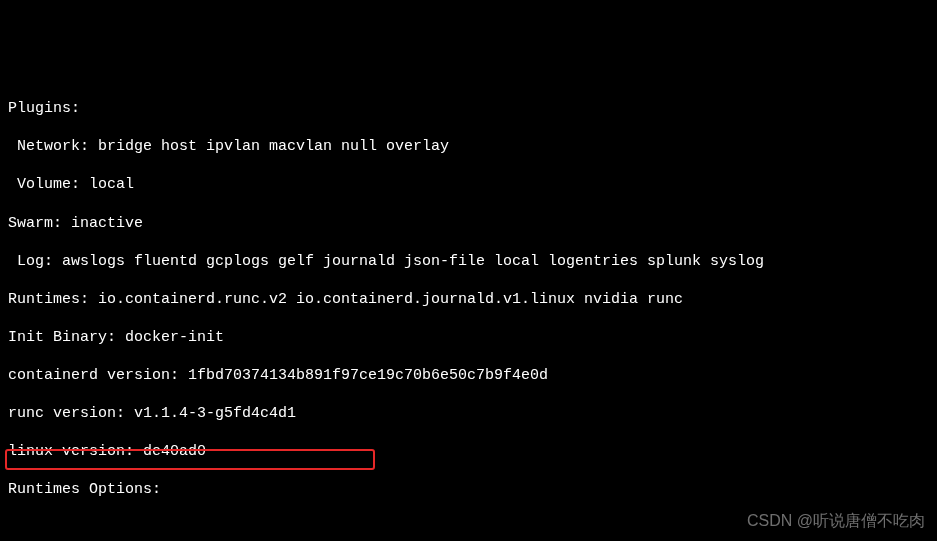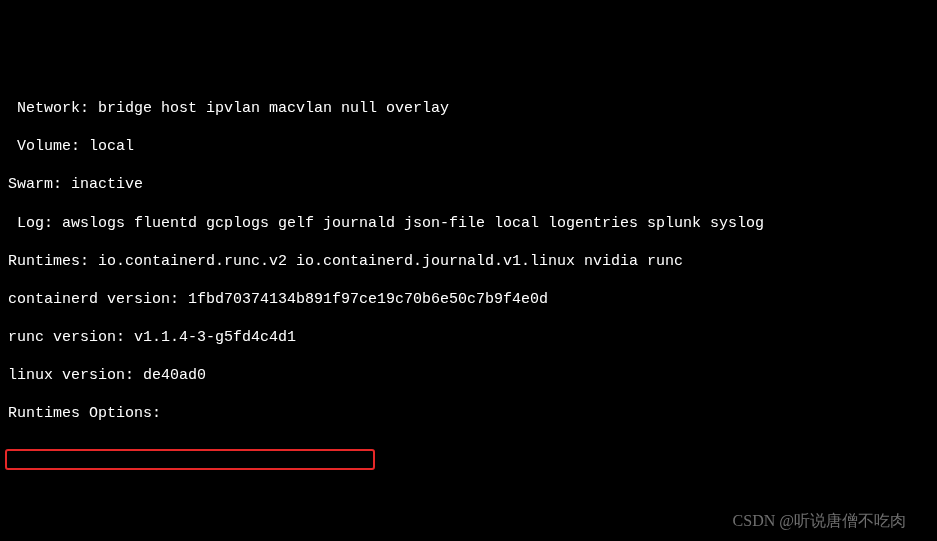--- a/index.html
+++ b/index.html
@@ -29,39 +29,41 @@
       border-radius: 3px;
       left: 5px;
       top: 449px;
       width: 370px;
       height: 21px;
       pointer-events: none;
     }
     .watermark {
       position: absolute;
       bottom: 10px;
-      right: 31px;
+      right: 12px;
       color: rgba(200, 200, 200, 0.55);
-      font-family: Liberation Serif, serif;
+      font-family: Liberation Sans, sans-serif;
       font-size: 16px;
       white-space: nowrap;
       text-align: right;
     }
   </style>
 </head>
 <body>
 
 
 
 <div>
+<span class="line">Plugins:</span>
 <span class="line"> Network: bridge host ipvlan macvlan null overlay</span>
 <span class="line"> Volume: local</span>
 <span class="line">Swarm: inactive</span>
 <span class="line"> Log: awslogs fluentd gcplogs gelf journald json-file local logentries splunk syslog</span>
 <span class="line">Runtimes: io.containerd.runc.v2 io.containerd.journald.v1.linux nvidia runc</span>
+<span class="line">Init Binary: docker-init</span>
 <span class="line">containerd version: 1fbd70374134b891f97ce19c70b6e50c7b9f4e0d</span>
 <span class="line">runc version: v1.1.4-3-g5fd4c4d1</span>
 <span class="line">linux version: de40ad0</span>
 <span class="line">Runtimes Options:</span>
 
 
 
 
 
 

